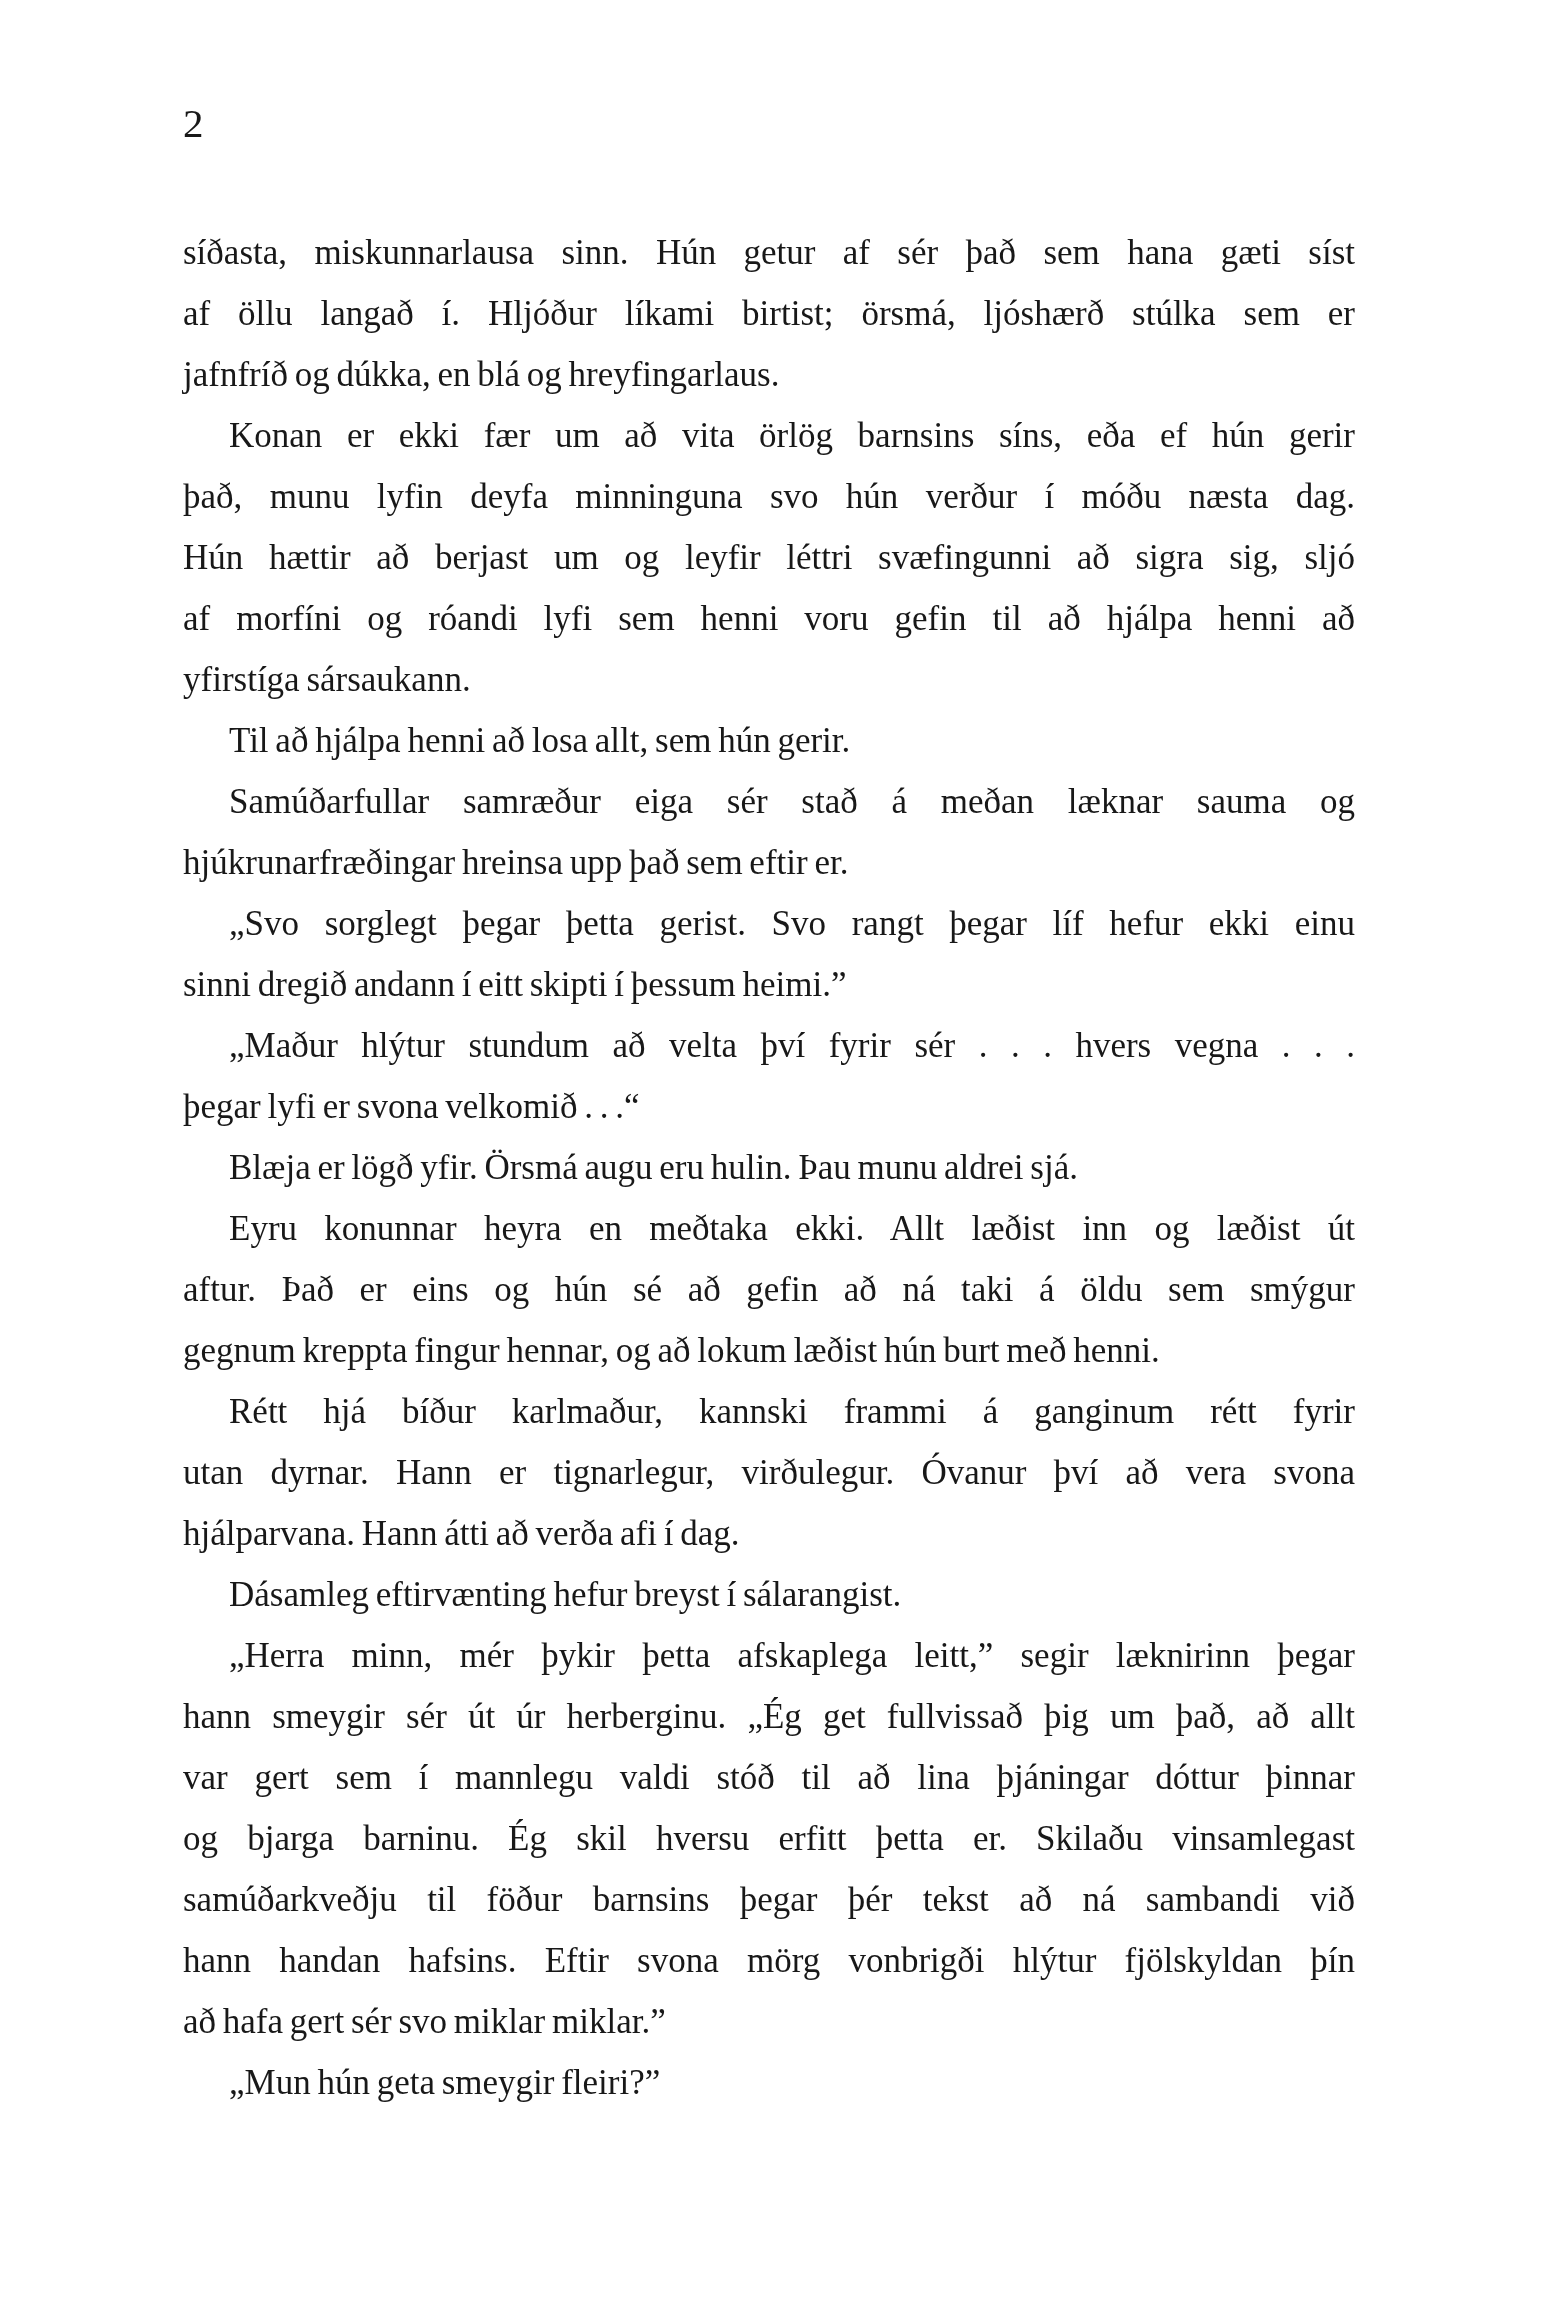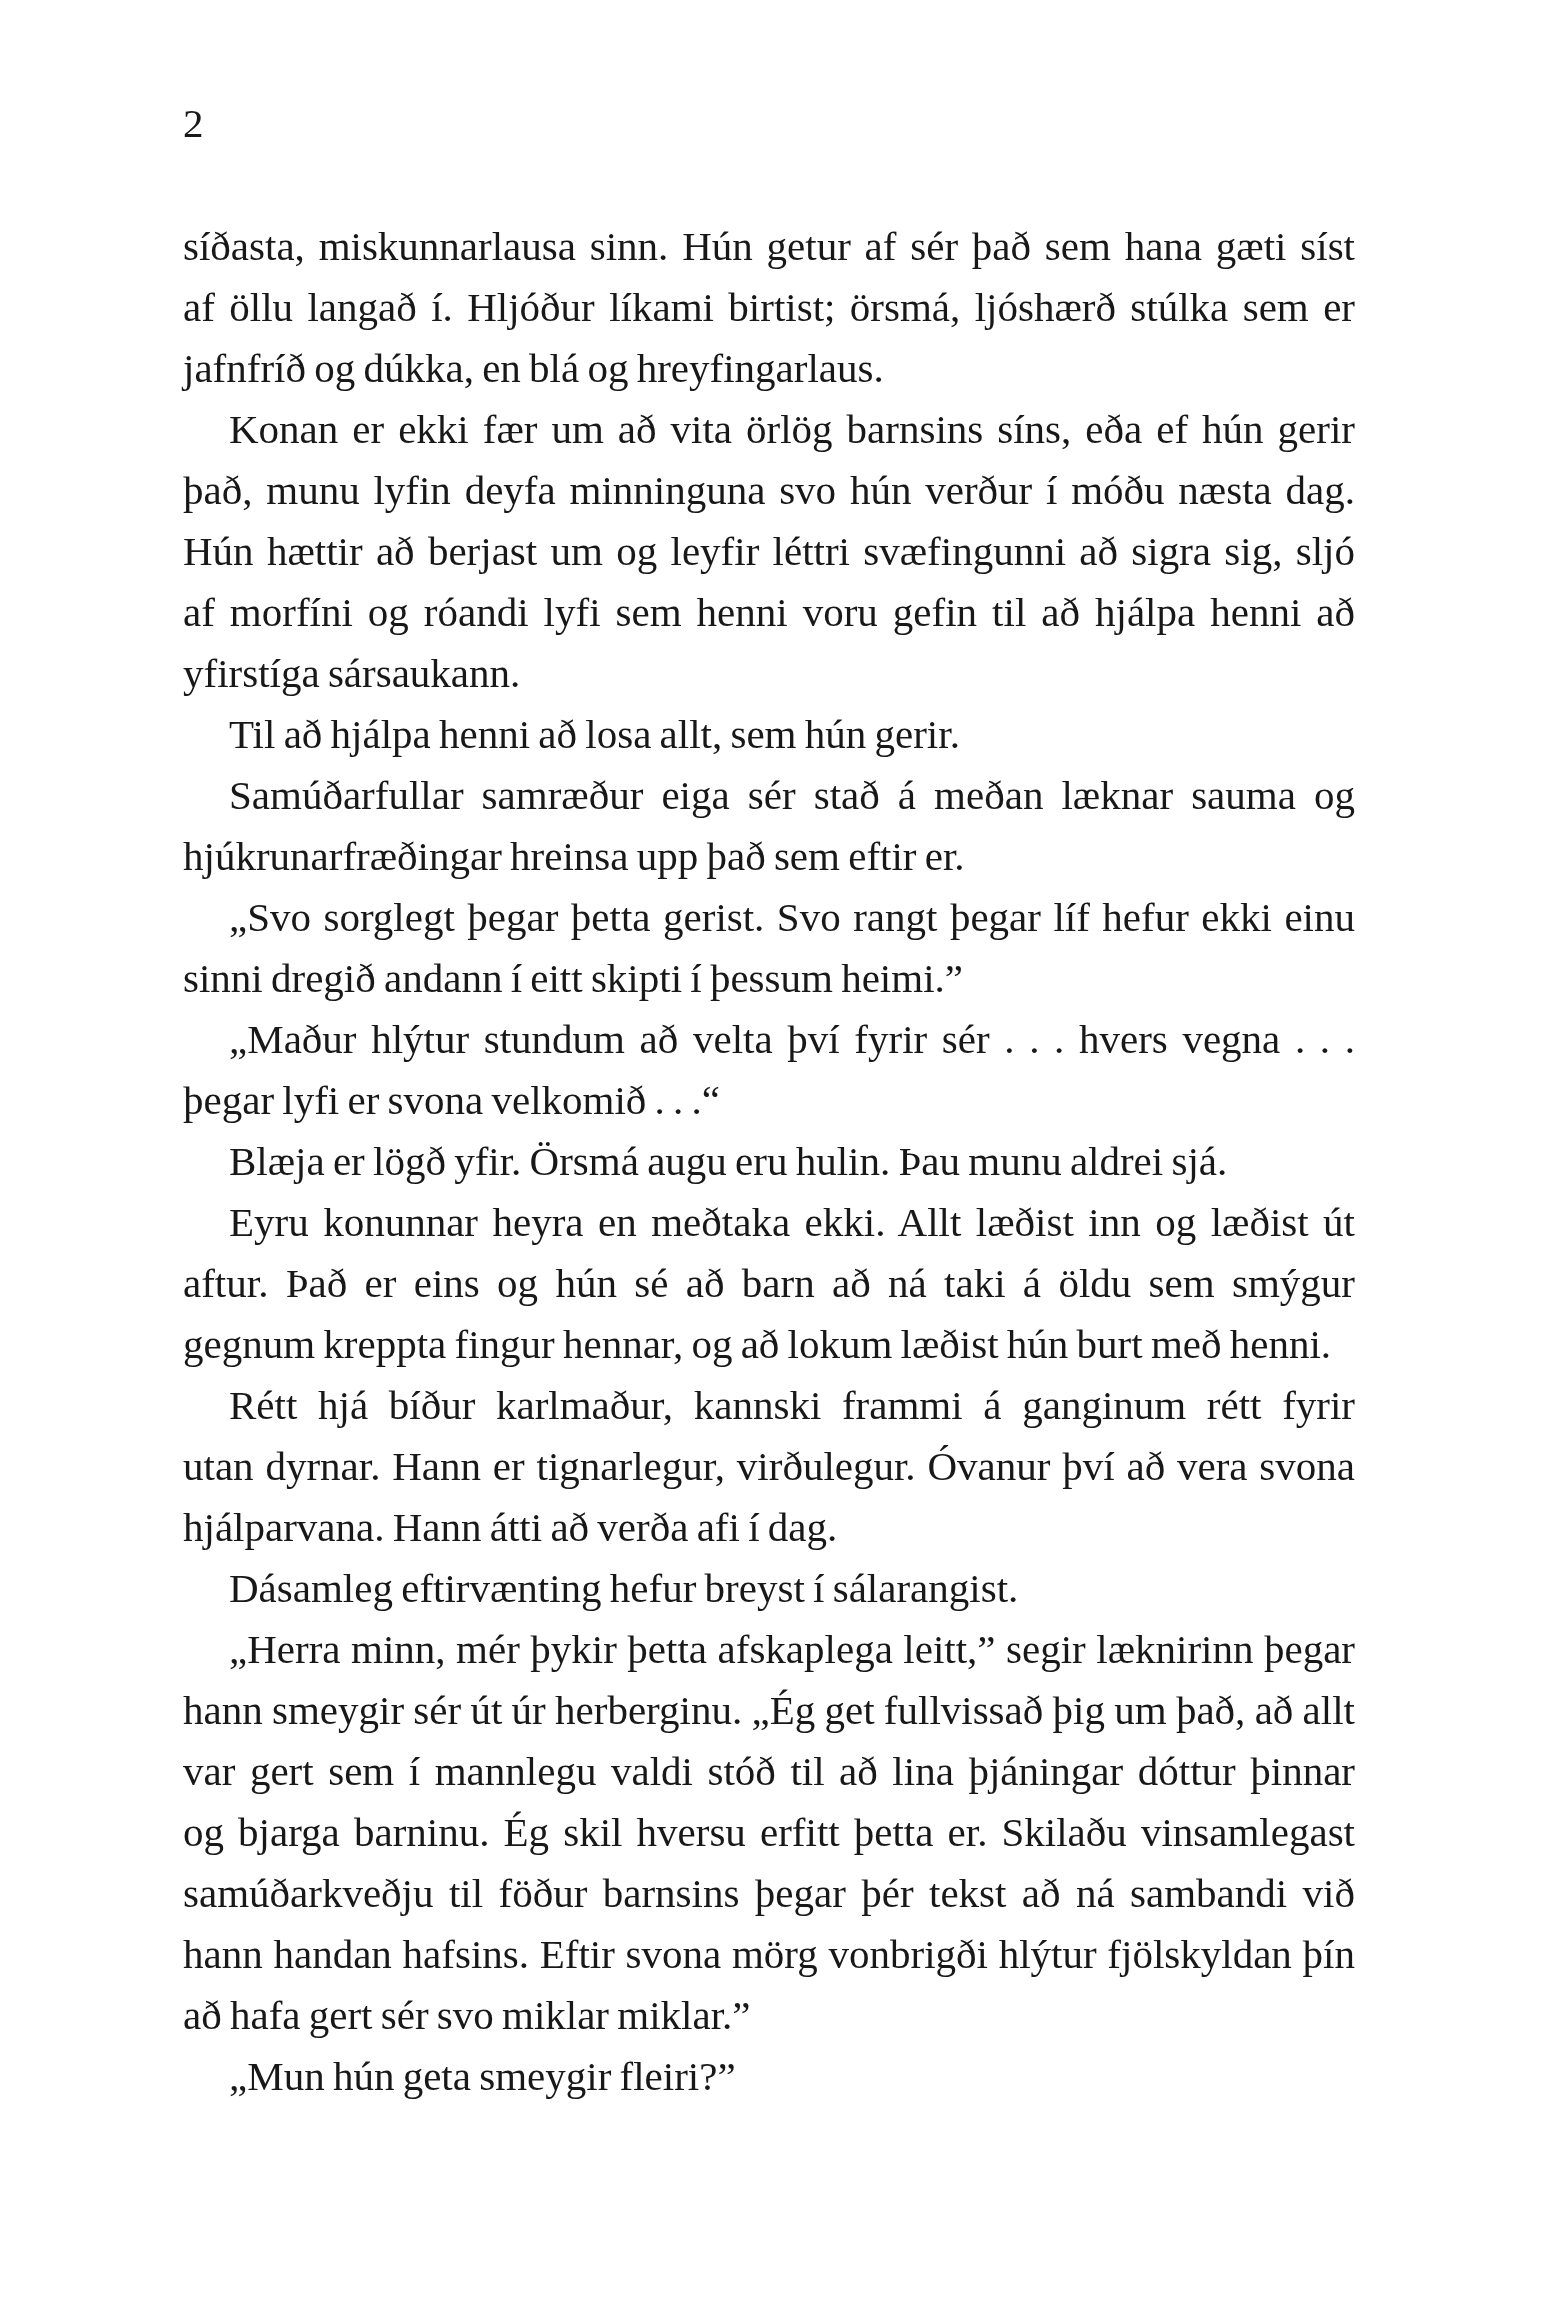--- a/index.html
+++ b/index.html
@@ -20,23 +20,23 @@
   .pagenum {
     position: absolute;
     left: 183px;
     top: 93px;
     font-size: 41px;
     line-height: 60px;
   }
   .body-text {
     position: absolute;
     left: 183px;
-    top: 216px;
+    top: 222px;
     width: 1172px;
-    font-size: 41px;
+    font-size: 35px;
     word-spacing: -2px;
     letter-spacing: 0;
   }
   .para { margin: 0; padding: 0; }
   .line {
     height: 61px;
     line-height: 61px;
     text-align: justify;
     text-align-last: justify;
     overflow: visible;
@@ -80,21 +80,21 @@
       </div>
       <div class="para">
         <div class="line indent">„Maður hlýtur stundum að velta því fyrir sér . . . hvers vegna . . .</div>
         <div class="line last">þegar lyfi er svona velkomið . . .“</div>
       </div>
       <div class="para">
         <div class="line last indent">Blæja er lögð yfir. Örsmá augu eru hulin. Þau munu aldrei sjá.</div>
       </div>
       <div class="para">
         <div class="line indent">Eyru konunnar heyra en meðtaka ekki. Allt læðist inn og læðist út</div>
-        <div class="line">aftur. Það er eins og hún sé að barn að ná taki á öldu sem smýgur</div>
+        <div class="line">aftur. Það er eins og hún sé að gefin að ná taki á öldu sem smýgur</div>
         <div class="line last">gegnum kreppta fingur hennar, og að lokum læðist hún burt með henni.</div>
       </div>
       <div class="para">
         <div class="line indent">Rétt hjá bíður karlmaður, kannski frammi á ganginum rétt fyrir</div>
         <div class="line">utan dyrnar. Hann er tignarlegur, virðulegur. Óvanur því að vera svona</div>
         <div class="line last">hjálparvana. Hann átti að verða afi í dag.</div>
       </div>
       <div class="para">
         <div class="line last indent">Dásamleg eftirvænting hefur breyst í sálarangist.</div>
       </div>

